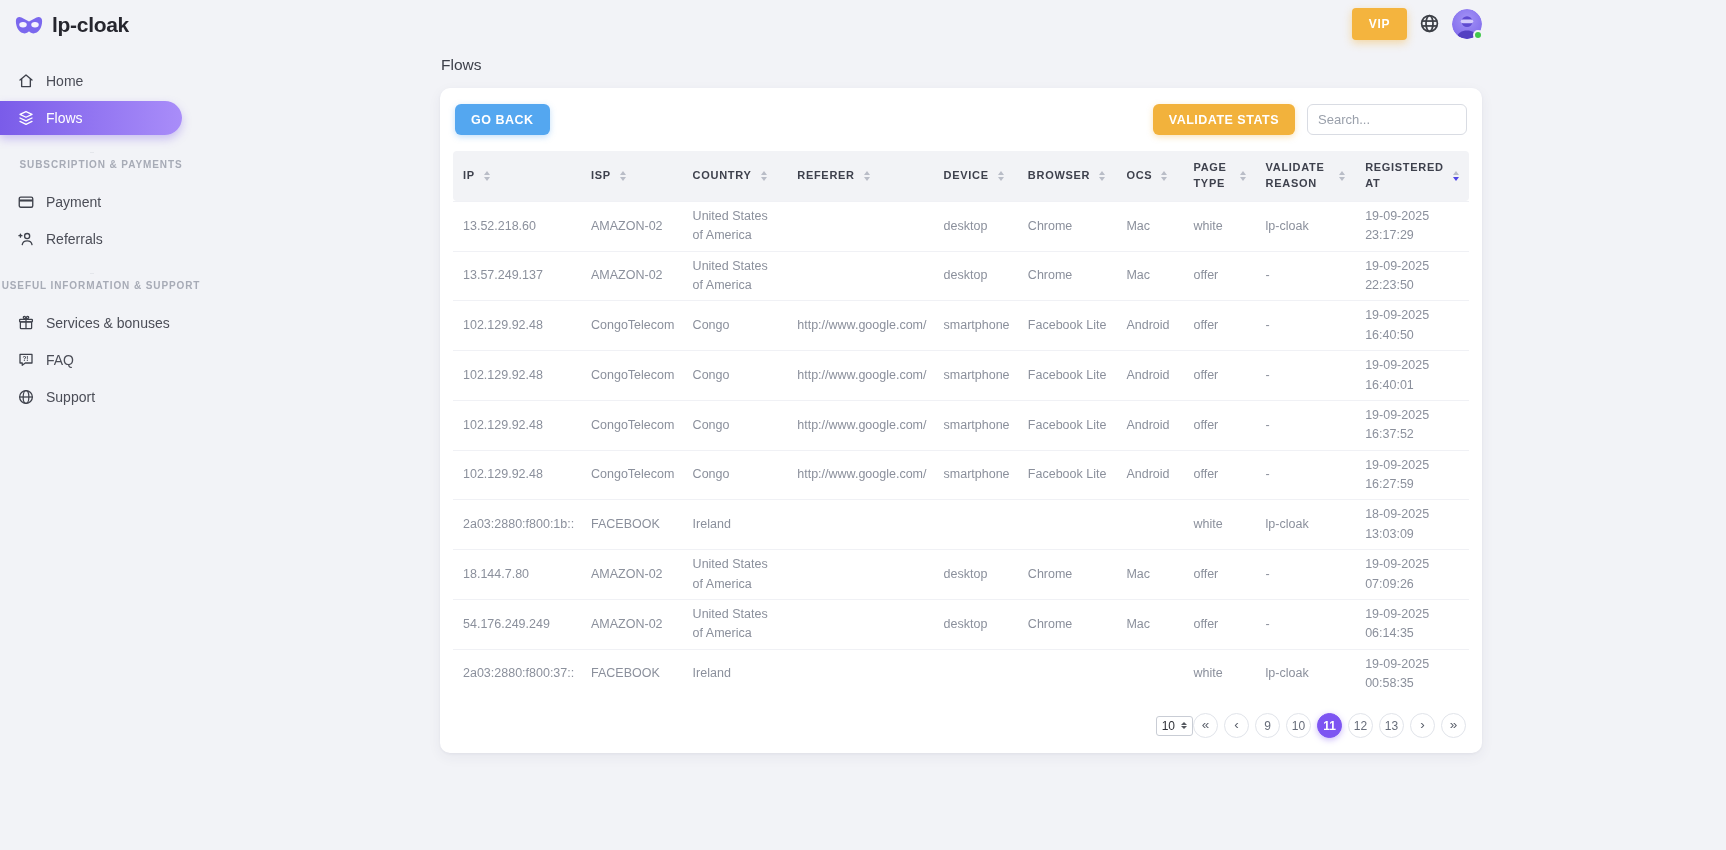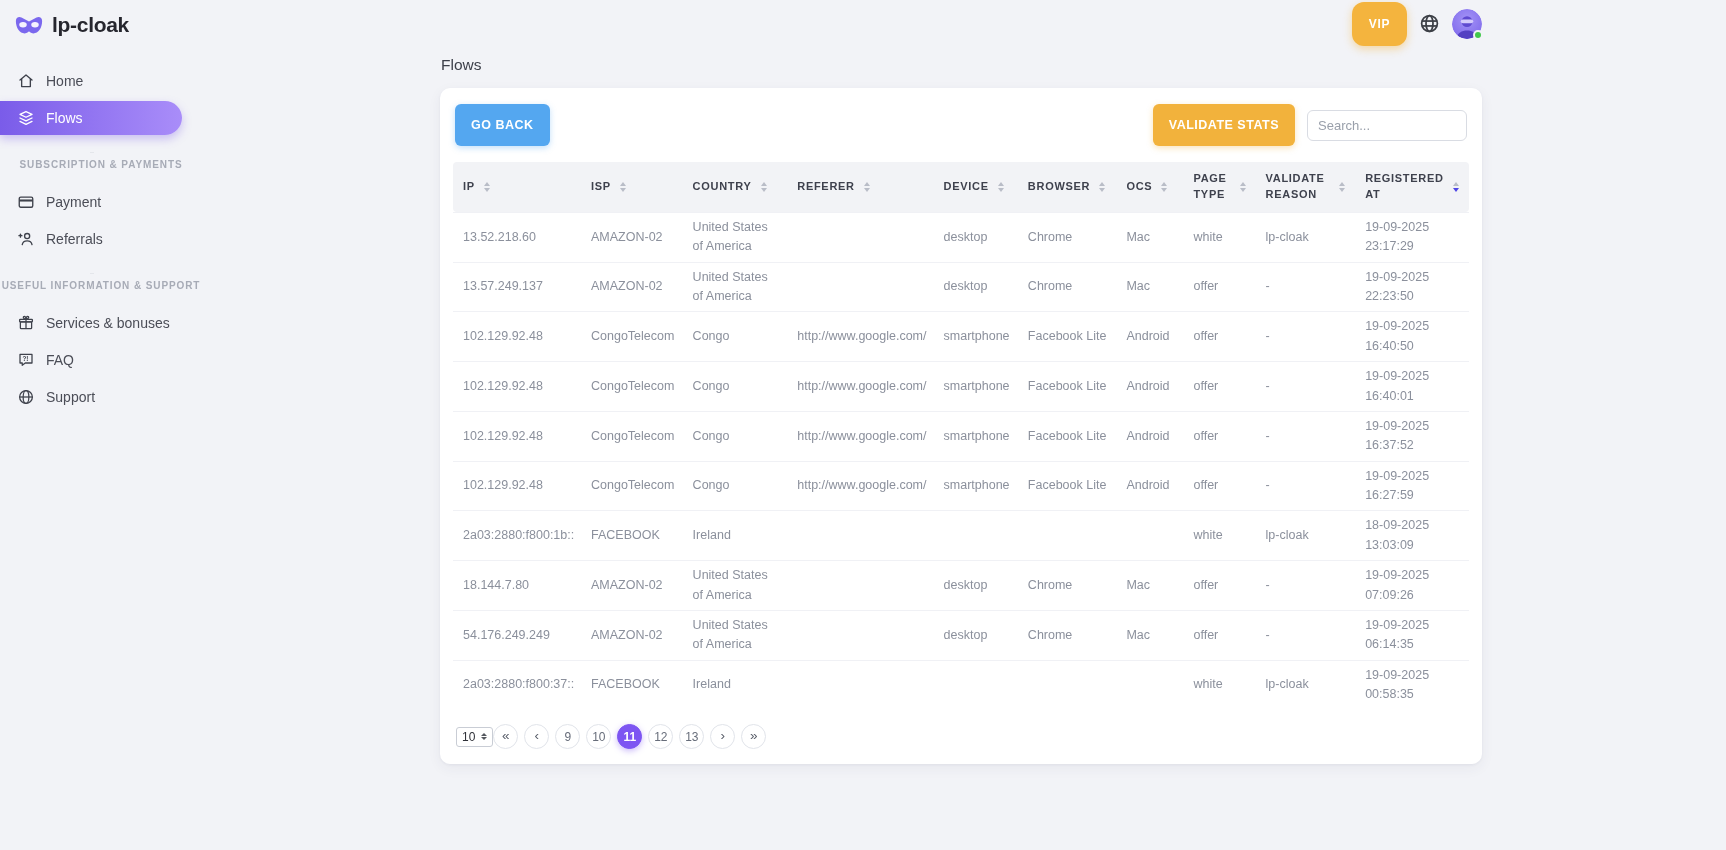--- a/index.html
+++ b/index.html
@@ -33,41 +33,41 @@
     white-space:nowrap;
     flex-direction:column;
   }
   .nav-section .line { flex:1; height:1px; background:#e4e6eb; min-width:0; }
   .nav-section::before { content:""; width:4px; height:1px; background:#e4e6eb; margin-left:-14px; margin-right:4px; }
 
   
   .main { position:absolute; left:440px; top:0; width:1042px; }
   .topbar { display:flex; justify-content:flex-end; align-items:center; gap:12px; padding-top:5px; height:42px; }
   .vip-btn {
-    height:44px; padding:0 17px; border:none; border-radius:12px; background:#f4b43e;
+    height:32px; padding:0 17px; border:none; border-radius:4px; background:#f4b43e;
     color:#fff; font-size:12px; font-weight:700; letter-spacing:0.6px; cursor:pointer;
     box-shadow:0 3px 8px rgba(244,180,62,.45);
     font-family:inherit;
   }
   .globe-btn { background:none; border:none; padding:0; cursor:pointer; display:flex; color:#3c3f46; }
   .avatar-wrap { position:relative; width:30px; height:30px; cursor:pointer; }
   .avatar-wrap svg { display:block; border-radius:50%; }
   .status-dot {
     position:absolute; right:-1px; bottom:-1px; width:10px; height:10px; border-radius:50%;
     background:#43c84c; border:2px solid #f2f3f7;
   }
 
   
   .page-title { font-size:15.5px; font-weight:500; color:#3c3f49; margin:14px 0 14px 1px; }
   .card {
     background:#fff; border-radius:10px; padding:16px 13px 15px;
     box-shadow:0 4px 14px rgba(45,45,80,.06), 0 1px 3px rgba(45,45,80,.05);
   }
   .toolbar { display:flex; align-items:center; margin:0 2px 16px; }
-  .btn { height:42px; border:none; border-radius:6px; color:#fff; font-size:12.5px;
+  .btn { height:31px; border:none; border-radius:6px; color:#fff; font-size:12.5px;
          font-weight:700; letter-spacing:0.5px; cursor:pointer; padding:0 16px; font-family:inherit; }
   .btn-goback { background:#54a7f0; box-shadow:0 2px 6px rgba(84,167,240,.35); }
   .btn-download { background:#f2b23c; box-shadow:0 2px 6px rgba(242,178,60,.35); margin-right:12px; }
   .toolbar .spacer { flex:1; }
   .search-input {
     width:160px; height:31px; border:1px solid #d9dce3; border-radius:6px; background:#fff;
     padding:0 10px; font-size:13px; color:#4a4e59; outline:none; font-family:inherit;
   }
   .search-input::placeholder { color:#9aa0ab; }
 
@@ -85,21 +85,21 @@
   .sort .up { border-bottom:4px solid #b9bdc7; }
   .sort .down { border-top:4px solid #b9bdc7; }
   .sort.active-desc .down { border-top-color:#4f46e5; }
   tbody tr { height:48px; }
   tbody td {
     padding:5px 10px; font-size:12.5px; color:#8b909c; line-height:1.55;
     border-top:1px solid #f0f1f5; vertical-align:middle; overflow:hidden;
   }
 
   
-  .card-footer { display:flex; justify-content:flex-start; align-items:center; margin:15px 3px 0; }
+  .card-footer { display:flex; justify-content:flex-end; align-items:center; margin:15px 3px 0; }
   .page-size {
     display:flex; align-items:center; gap:6px; height:20px; padding:0 5px;
     border:1px solid #c9cdd5; border-radius:3px; background:#fff; cursor:pointer;
   }
   .page-size .val { font-size:12px; color:#2f3138; }
   .stepper { display:flex; flex-direction:column; gap:1px; }
   .stepper i { display:block; width:0; height:0; border-left:3px solid transparent; border-right:3px solid transparent; }
   .stepper .up { border-bottom:3.5px solid #55585f; }
   .stepper .down { border-top:3.5px solid #55585f; }
   .pagination { display:flex; gap:6px; }

